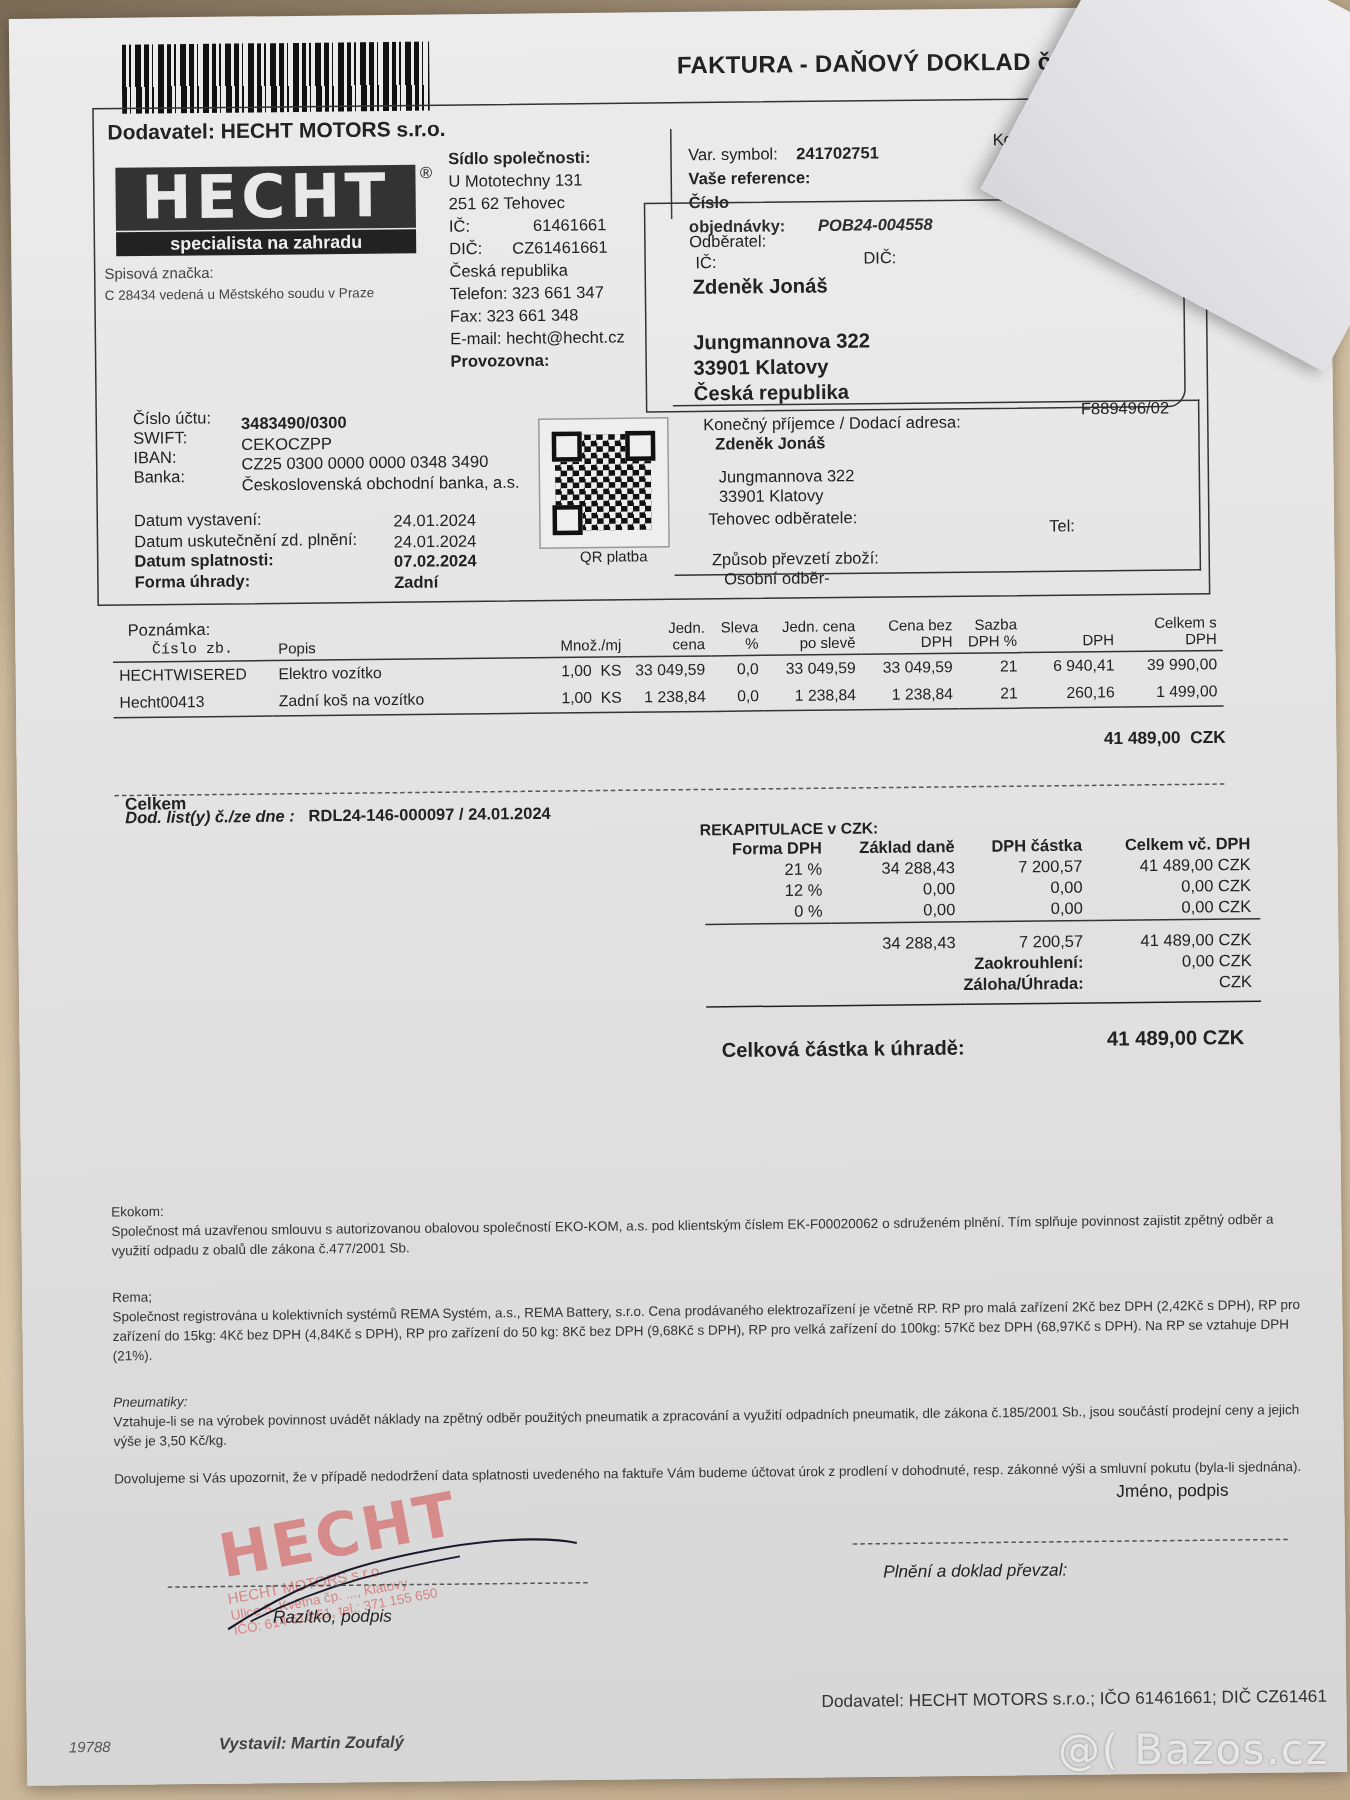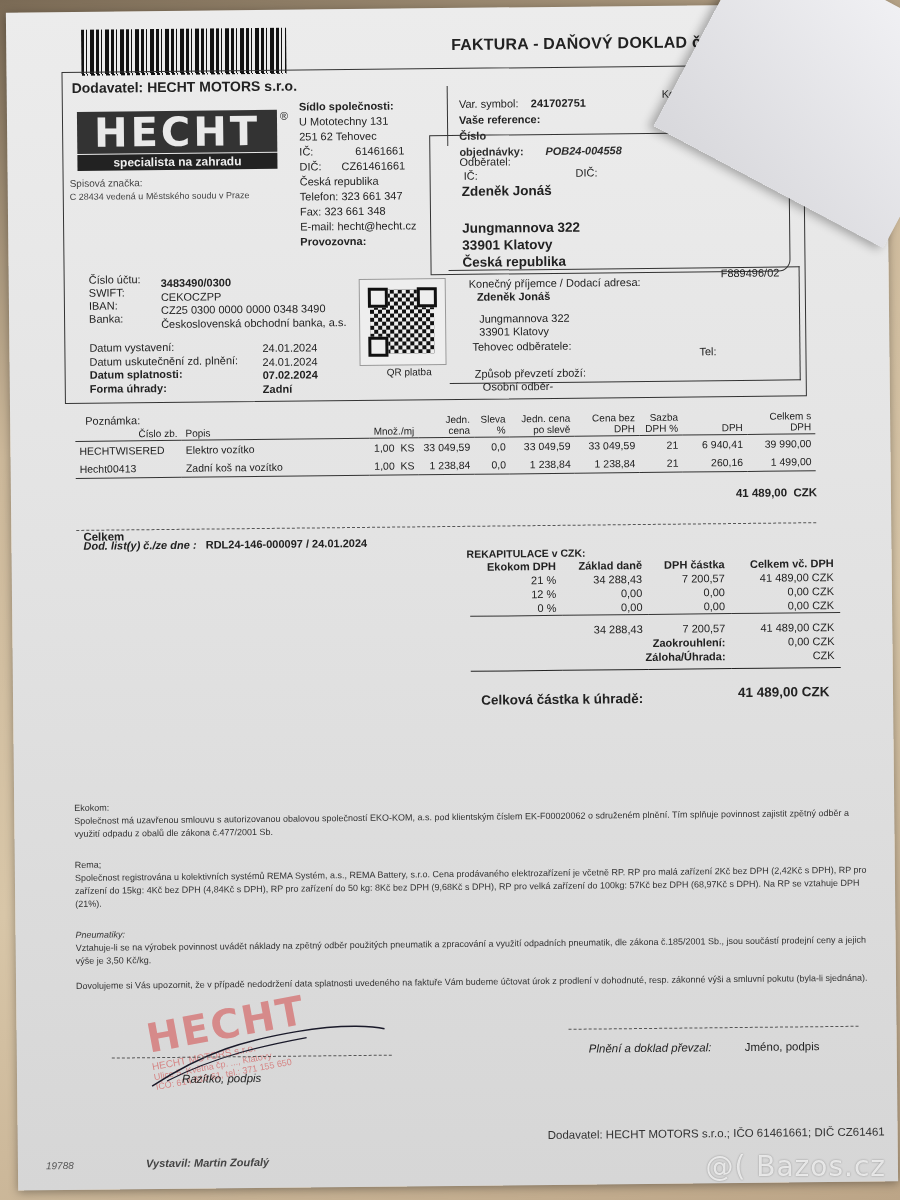--- a/index.html
+++ b/index.html
@@ -141,21 +141,21 @@
   <div class="abs lbl" style="left:465px;top:360px;line-height:13px;">
     <div>Způsob převzetí zboží:</div>
     <div style="padding-left:8px;">Osobní odběr-</div>
   </div>
 
   <div class="abs lbl" style="left:75px;top:403px;">Poznámka:</div>
 
   <table class="items">
     <thead>
       <tr>
-        <th style="text-align:right;width:100px;">Číslo zb.</th>
+        <th style="text-align:center;width:100px;font-family:Liberation Mono, monospace;">Číslo zb.</th>
         <th style="text-align:left;width:200px;">Popis</th>
         <th class="r">Množ./mj</th>
         <th class="r" style="width:50px;">Jedn. cena</th>
         <th class="r" style="width:28px;">Sleva %</th>
         <th class="r" style="width:60px;">Jedn. cena po slevě</th>
         <th class="r" style="width:60px;">Cena bez DPH</th>
         <th class="r" style="width:36px;">Sazba DPH %</th>
         <th class="r" style="width:60px;">DPH</th>
         <th class="r" style="width:64px;">Celkem s DPH</th>
       </tr>
@@ -196,21 +196,21 @@
 
   <div class="abs bold" style="left:72px;top:528px;font-size:11px;">
     <i>Dod. list(y) č./ze dne :</i>&nbsp;&nbsp;
     <span>RDL24-146-000097 / 24.01.2024</span>
   </div>
 
   <div class="abs bold" style="left:455px;top:540px;font-size:10.5px;">REKAPITULACE v CZK:</div>
   <table class="recap" style="top:552px;">
     <tbody>
         <tr>
-      <th class="r">Ekokom DPH</th>
+      <th class="r">Forma DPH</th>
       <th class="r">Základ daně</th>
       <th class="r">DPH částka</th>
       <th class="r">Celkem vč. DPH</th>
     </tr>
     <tr>
       <td class="r">21 %</td>
       <td class="r">34 288,43</td>
       <td class="r">7 200,57</td>
       <td class="r">41 489,00 CZK</td>
     </tr>
@@ -266,21 +266,21 @@
   </div>
   <svg class="abs" style="left:130px;top:1010px;" width="240" height="70">
     <path d="M5 65 C 60 30, 100 20, 150 12 S 230 8, 238 10" stroke="#1a1a2a" stroke-width="1.4" fill="none"></path>
     <path d="M20 60 C 70 35, 120 25, 160 18" stroke="#1a1a2a" stroke-width="1.2" fill="none"></path>
   </svg>
   <div class="abs dash" style="left:95px;top:1046px;width:280px;"></div>
   <div class="abs" style="left:165px;top:1062px;font-size:11.5px;font-style:italic;">Razítko, podpis</div>
 
   <div class="abs dash" style="left:552px;top:1022px;width:290px;"></div>
   <div class="abs" style="left:572px;top:1036px;font-size:11.5px;font-style:italic;">Plnění a doklad převzal:</div>
-  <div class="abs" style="left:728px;top:1036px;font-size:11.5px;">Jméno, podpis</div>
+  <div class="abs" style="left:728px;top:984px;font-size:11.5px;">Jméno, podpis</div>
 
   <div class="abs" style="left:28px;top:1148px;font-size:10px;font-style:italic;color:#555;">19788</div>
   <div class="abs" style="left:128px;top:1146px;font-size:11px;font-style:italic;font-weight:bold;color:#444;">Vystavil: Martin Zoufalý</div>
   <div class="abs" style="left:530px;top:1122px;font-size:11.5px;color:#333;white-space:nowrap;">Dodavatel: HECHT MOTORS s.r.o.; IČO 61461661; DIČ CZ61461</div>
 </div>
 
 <div class="flap"></div>
 <div class="abs watermark">@( Bazos.cz</div>
 
 </body></html>

